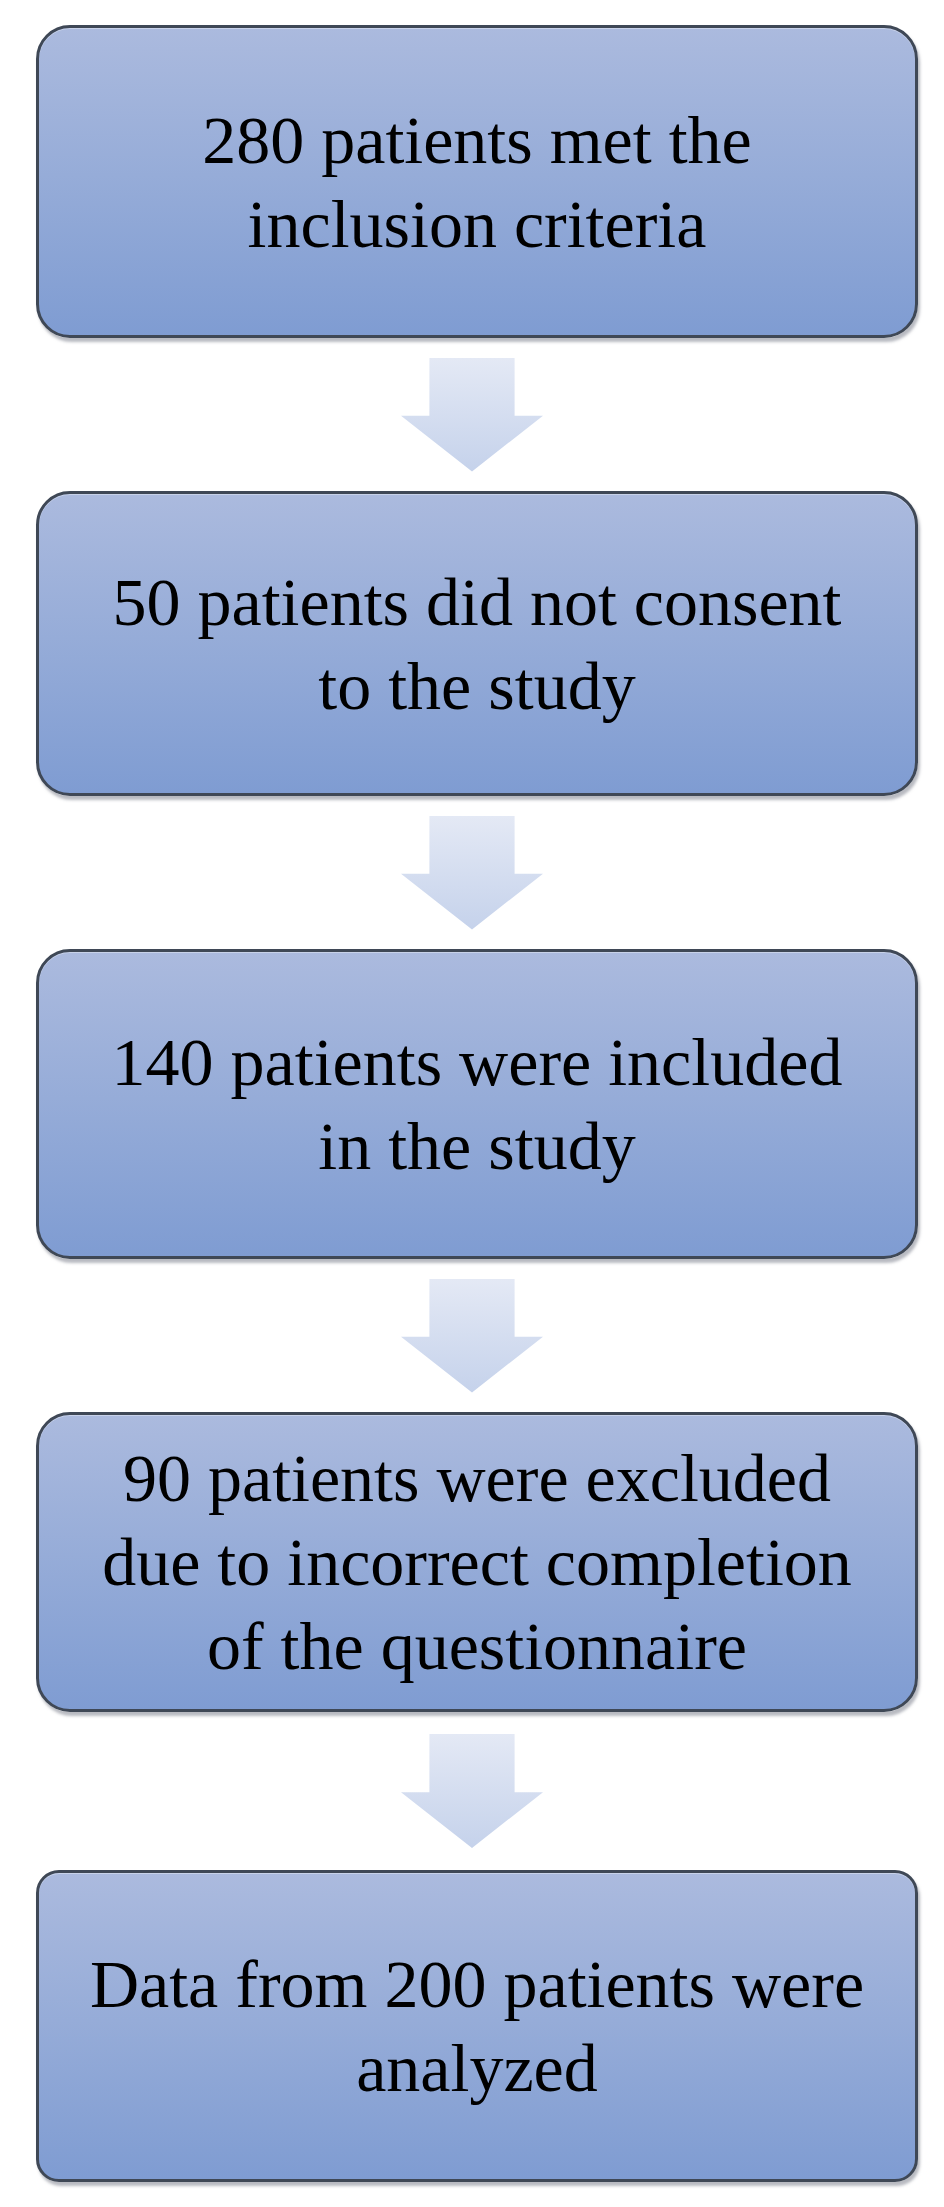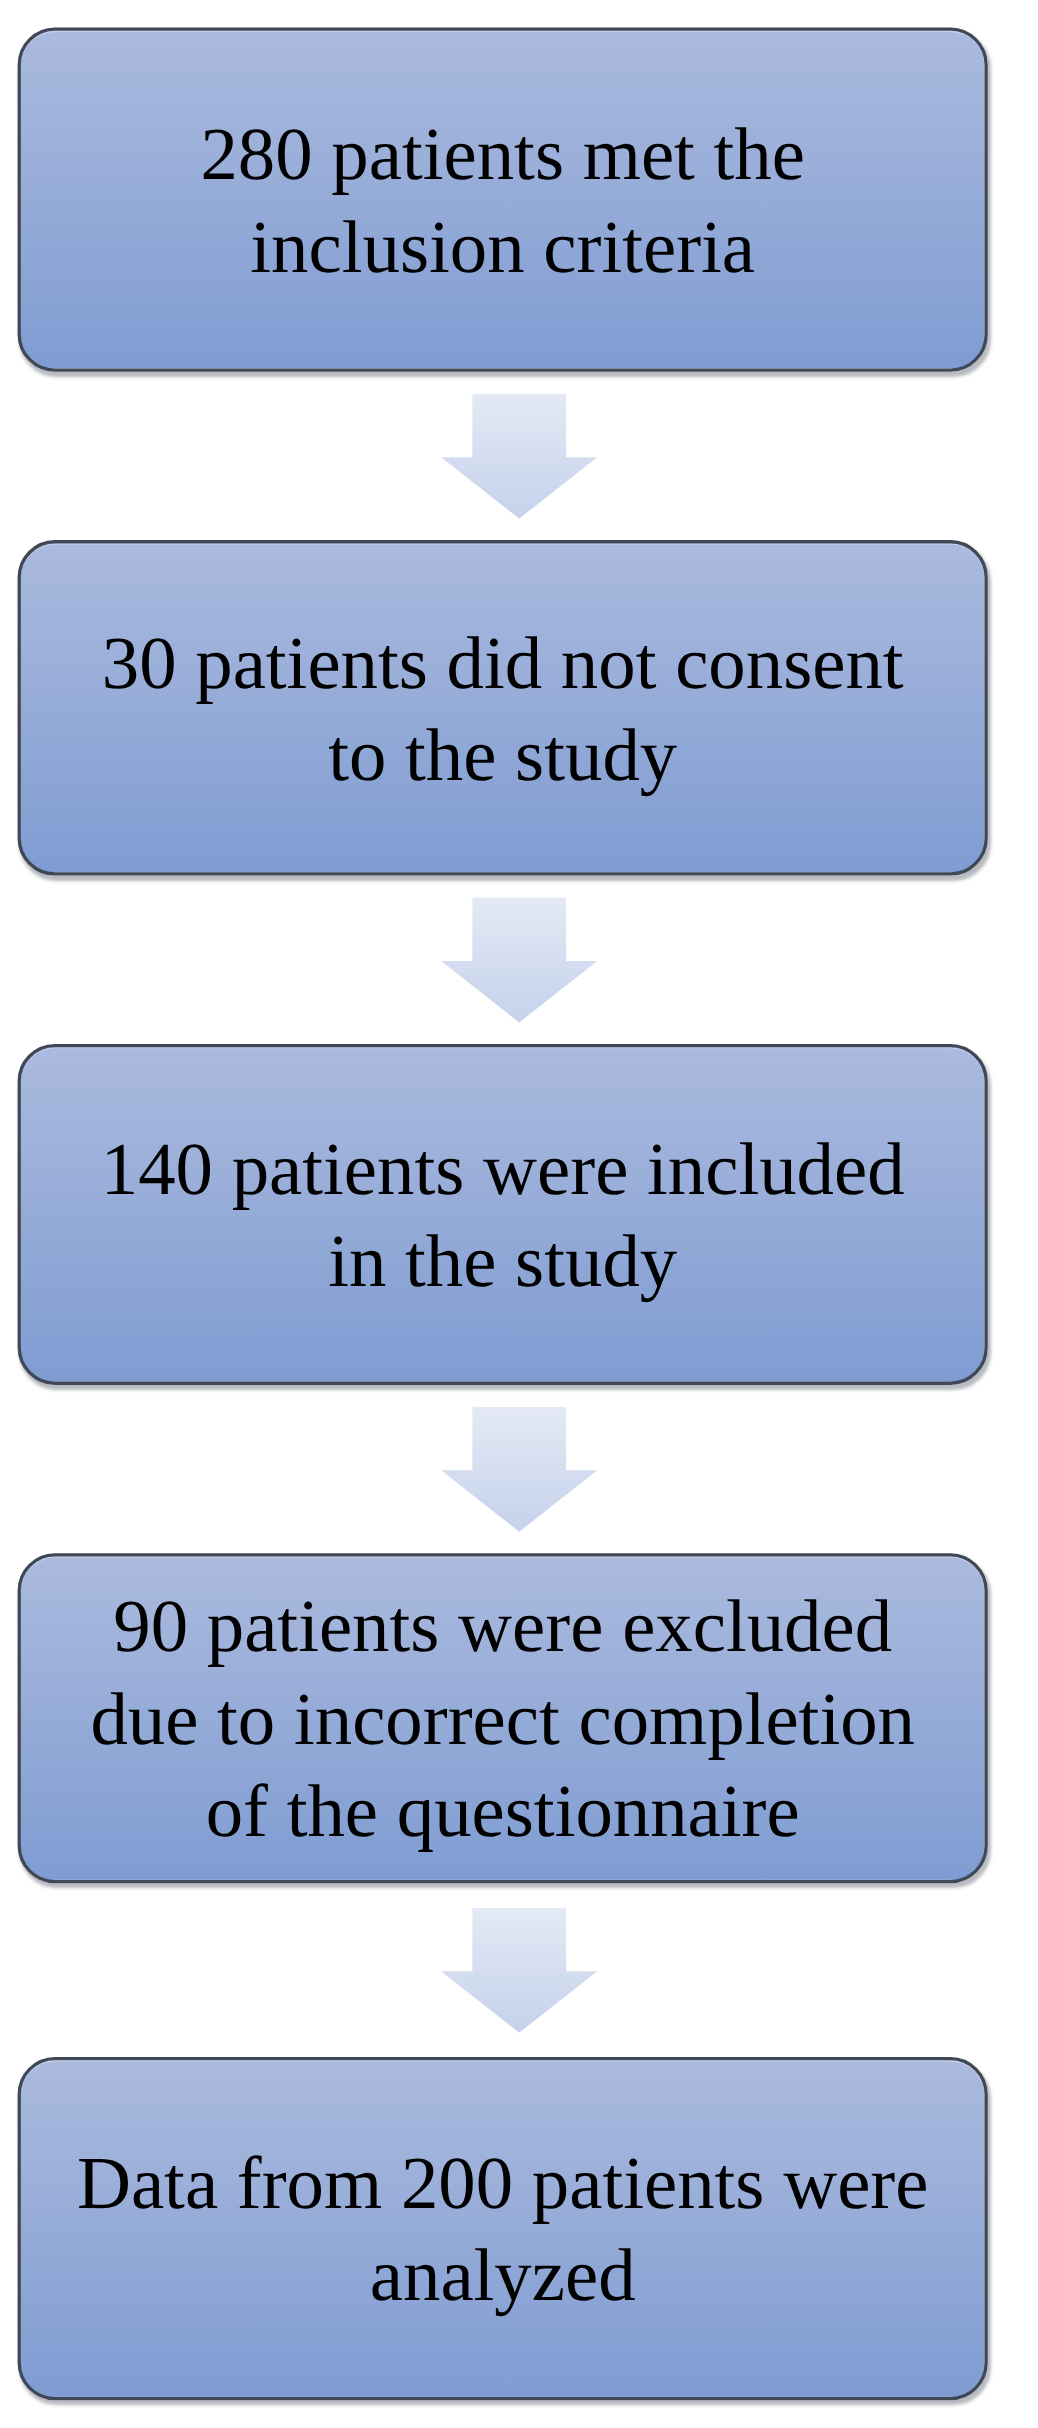--- a/index.html
+++ b/index.html
@@ -12,38 +12,38 @@
     width: 944px;
     height: 2207px;
     background: #ffffff;
     box-sizing: border-box;
     padding-top: 25px;
     font-family: "Liberation Serif", serif;
   }
   .flow-box {
     width: 882px;
     height: 310px;
-    margin-left: 16px;
+    margin-left: 36px;
     box-sizing: border-box;
     border: 3px solid var(--box-border, #3f4856);
     border-radius: 34px;
     background: linear-gradient(180deg,
       var(--box-fill-top, #abbade) 0%,
       #96acd8 48%,
       var(--box-fill-bottom, #7f9cd2) 100%);
     box-shadow: 2px 4px 3px var(--box-shadow, rgba(125,130,142,0.55)),
                 inset 0 1px 0 rgba(255,255,255,0.35);
     display: flex;
     align-items: center;
     justify-content: center;
   }
   .flow-box.h-313 { height: 313px; }
   .flow-box.h-305 { height: 305px; }
   .flow-box.h-300 { height: 300px; }
-  .flow-box.h-312 { height: 312px; }
+  .flow-box.h-312 { height: 312px; border-radius: 23px; }
   .box-text {
     margin: 0;
     padding: 0 40px;
     font-size: 68px;
     line-height: 84px;
     color: var(--text-color, #000000);
     text-align: center;
     white-space: pre-line;
   }
   .connector {
@@ -71,21 +71,21 @@
   <div class="flow-box h-313">
     <p class="box-text">280 patients met the
 inclusion criteria</p>
   </div>
 
   <div class="connector">
     <div class="down-arrow"></div>
   </div>
 
   <div class="flow-box h-305">
-    <p class="box-text">30 patients did not consent
+    <p class="box-text">50 patients did not consent
 to the study</p>
   </div>
 
   <div class="connector">
     <div class="down-arrow"></div>
   </div>
 
   <div class="flow-box">
     <p class="box-text">140 patients were included
 in the study</p>

